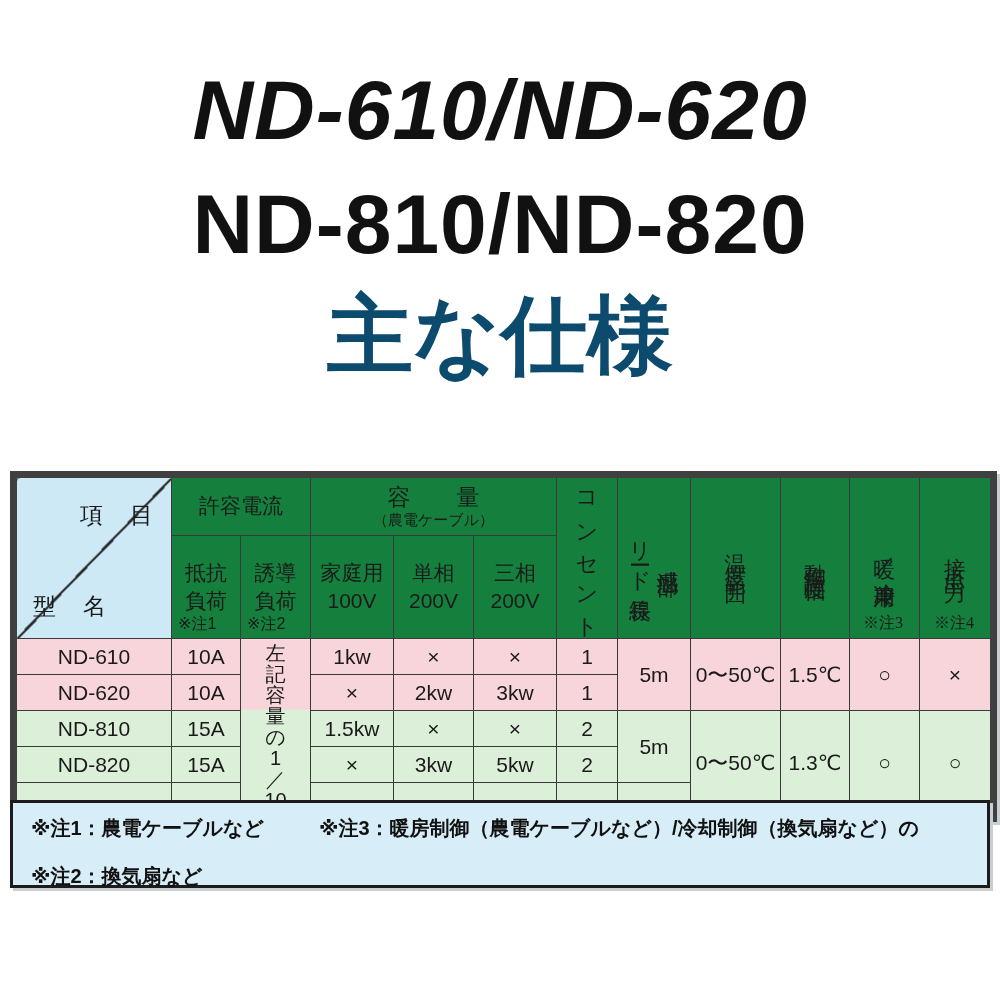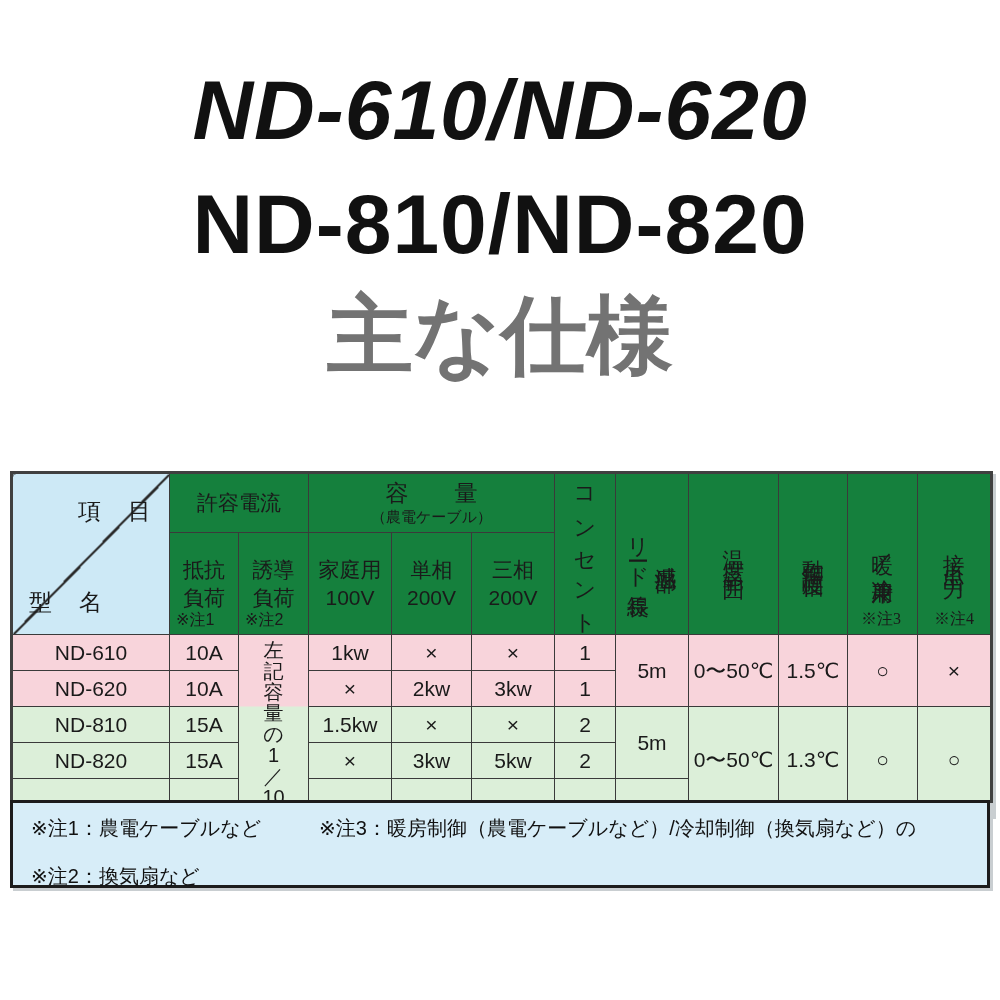--- a/index.html
+++ b/index.html
@@ -6,25 +6,25 @@
   body{
     width:1000px;height:1000px;background:#ffffff;position:relative;
     font-family:"Liberation Sans","DejaVu Sans",sans-serif;color:#1a1a1a;
     overflow:hidden;
   }
   .titles{position:absolute;top:0;left:0;width:1000px;text-align:center;}
   .model-line{font-weight:bold;font-size:84px;line-height:1.0;letter-spacing:1px;color:#111;}
   .model-line.l1{position:absolute;top:68px;width:1000px;font-style:italic;}
   .model-line.l2{position:absolute;top:182px;width:1000px;}
   .spec-heading{position:absolute;top:292px;width:1000px;text-align:center;
-    font-weight:bold;font-size:86px;line-height:1.0;color:#737373;letter-spacing:0px;}
+    font-weight:bold;font-size:86px;line-height:1.0;color:#0c4a6e;letter-spacing:0px;}
 
   .tablewrap{position:absolute;left:10px;top:471px;width:980px;}
   table.spec{border-collapse:collapse;table-layout:fixed;width:980px;
-    border:3px solid #404040;box-shadow:3px 3px 0 #c9ced1;}
+    border:7px solid #404040;box-shadow:3px 3px 0 #c9ced1;}
   table.spec td{border:1.6px solid #3a3a3a;text-align:center;vertical-align:middle;
     padding:0;font-size:21px;color:#1a1a1a;overflow:hidden;}
   tr.hA{height:56px;} tr.hB{height:96px;} tr.dr{height:36px;}
   .hd{background:#15803d;}
   .pink{background:#f8d4db;}
   .green{background:#dcefd9;}
   .pre{white-space:pre-line;line-height:1.32;}
   .note-ref{font-size:16px;line-height:1.1;}
 
   
@@ -52,21 +52,21 @@
 
   
   td.split{background-image:linear-gradient(to bottom,
       #f8d4db 0 40%, #dcefd9 40% 100%);}
   .vstack{font-size:20px;line-height:21px;white-space:pre-line;}
 
   
   .notesbox{position:absolute;left:10px;top:803px;width:980px;height:88px;
     background:#d7edf8;border:3px solid #1c1c1c;box-sizing:border-box;
     box-shadow:3px 3px 0 #c9ced1;margin-top:-3px;}
-  .notesbox .nt{position:absolute;font-size:20px;font-weight:normal;color:#111;white-space:nowrap;}
+  .notesbox .nt{position:absolute;font-size:20px;font-weight:bold;color:#111;white-space:nowrap;}
   .nt.n1{left:18px;top:12px;}
   .nt.n2{left:18px;top:60px;}
   .nt.n3a{left:306px;top:12px;}
   .nt.n3b{left:402px;top:36px;}
   .nt.n4{left:306px;top:60px;}
 </style>
 </head>
 <body>
 
 <div class="titles">

